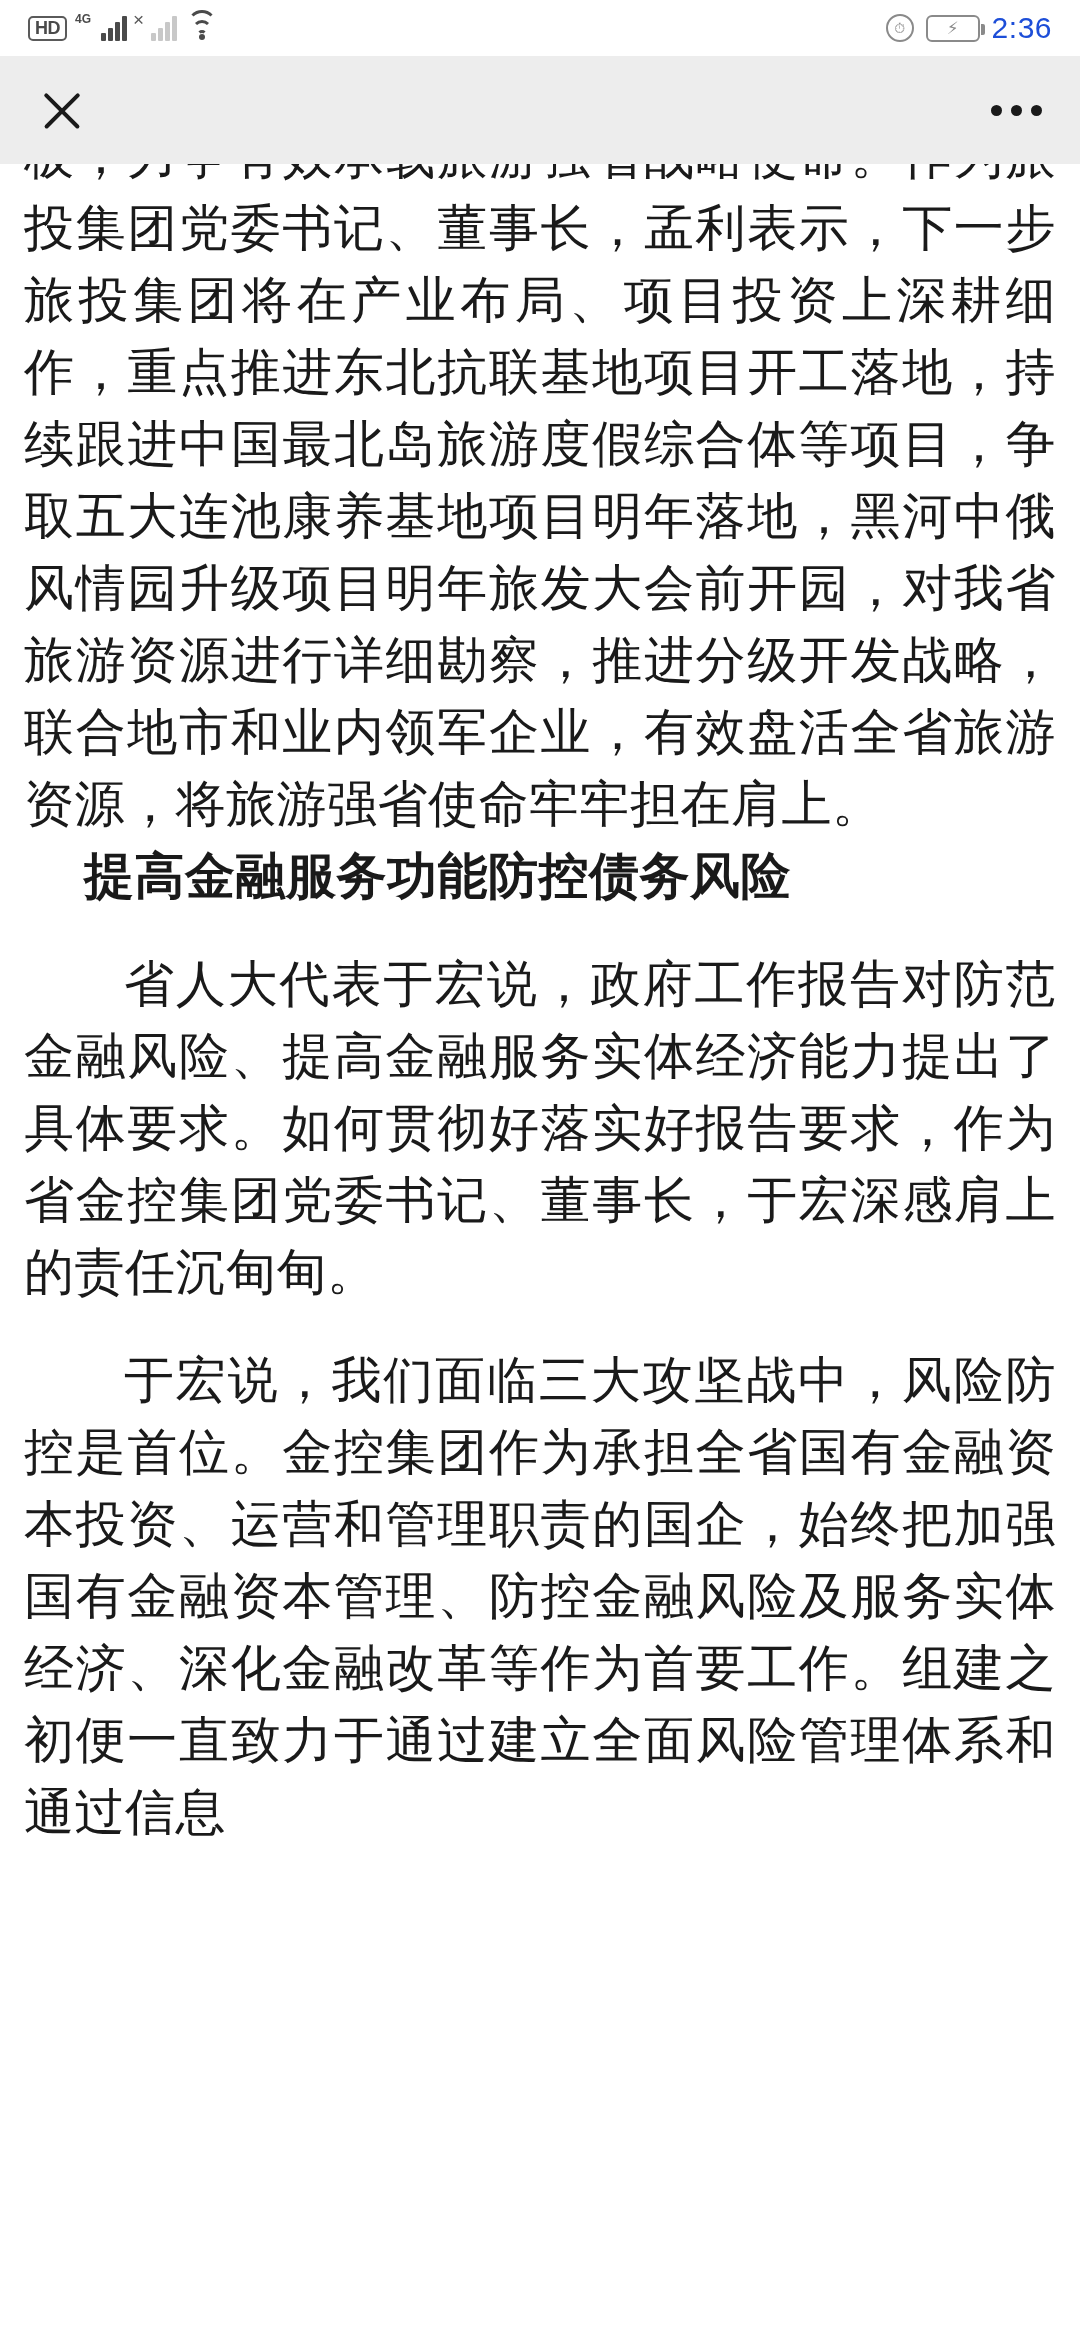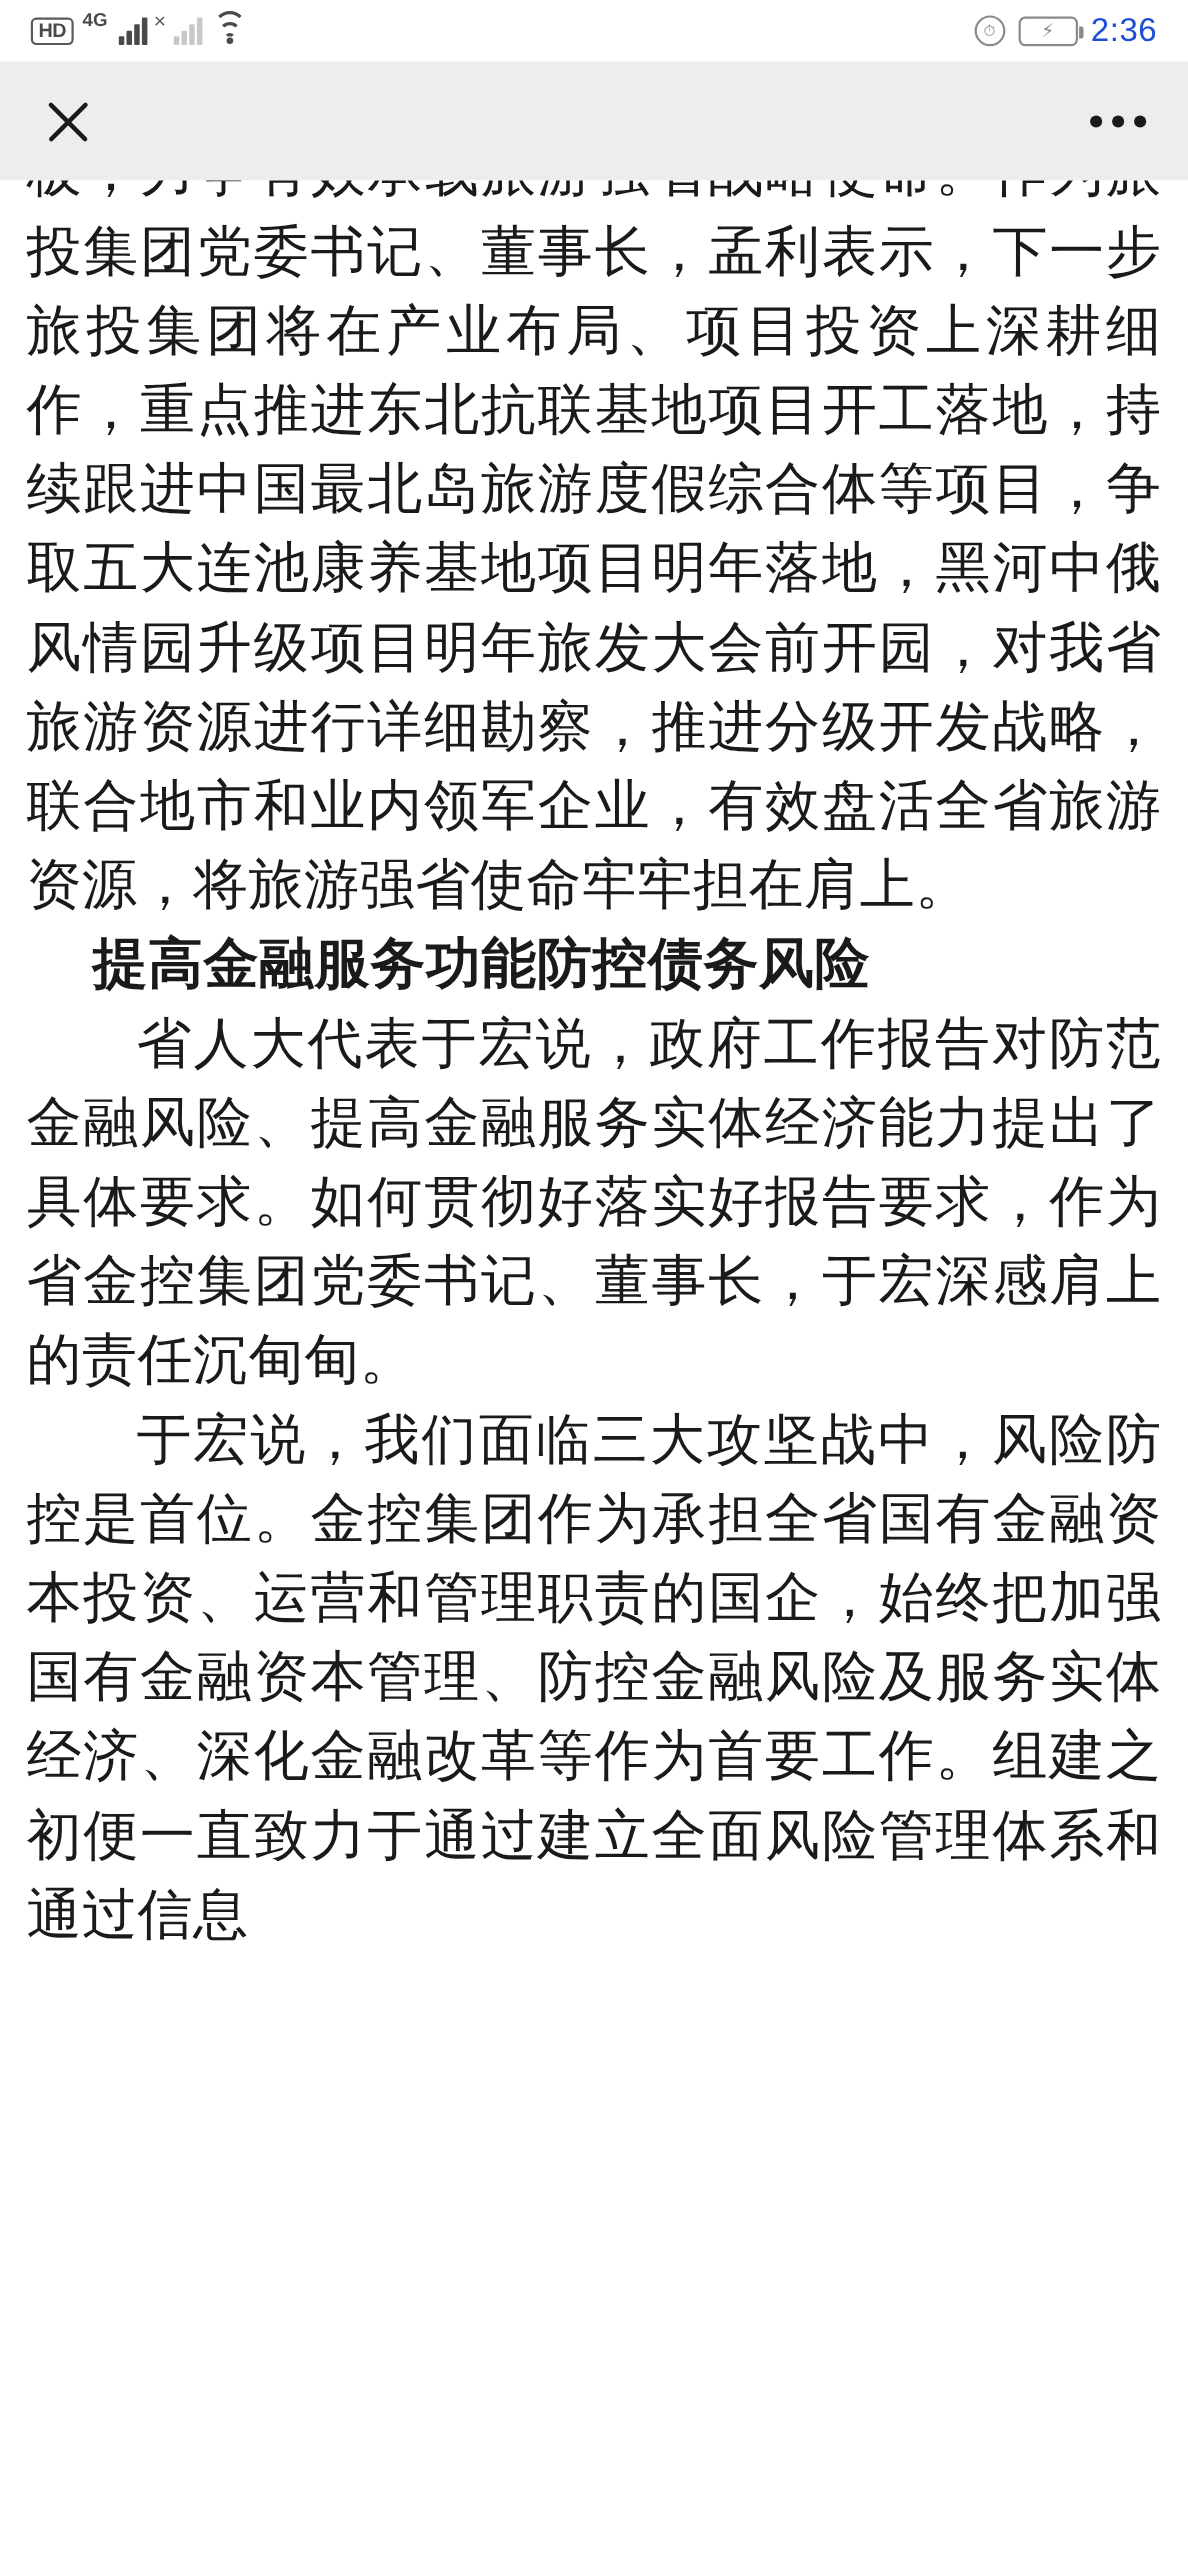--- a/index.html
+++ b/index.html
@@ -27,21 +27,21 @@
     border: 2px solid #5a5a5a;
     border-radius: 5px;
     font-size: 18px;
     font-weight: bold;
     color: #4a4a4a;
     padding: 1px 5px 2px 5px;
     line-height: 1;
     letter-spacing: -0.5px;
   }
   .net-label {
-    font-size: 17px;
+    font-size: 12px;
     color: #4a4a4a;
     font-weight: 600;
     position: relative;
     top: -9px;
     margin-left: -2px;
   }
   .bars {
     display: flex;
     align-items: flex-end;
     gap: 2px;
@@ -156,21 +156,21 @@
     line-height: 1.44;
     color: #1a1a1a;
     letter-spacing: 0.5px;
     text-align: justify;
     font-family: "DejaVu Sans", "Liberation Sans", sans-serif;
   }
   .p-cut {
     
     margin-top: -44px;
   }
-  .p-indent { text-indent: 2em; }
+  .p-indent { text-indent: 2em; margin-top: 36px; }
   .p-heading {
     font-weight: bold;
     text-indent: 1.2em;
     text-align: left;
   }
 </style>
 </head>
 <body>
 
 <div class="status-bar">

